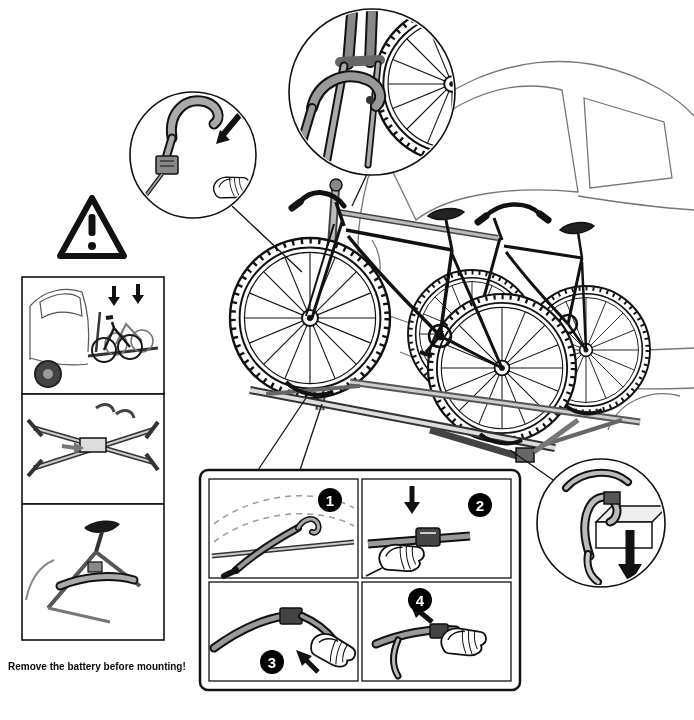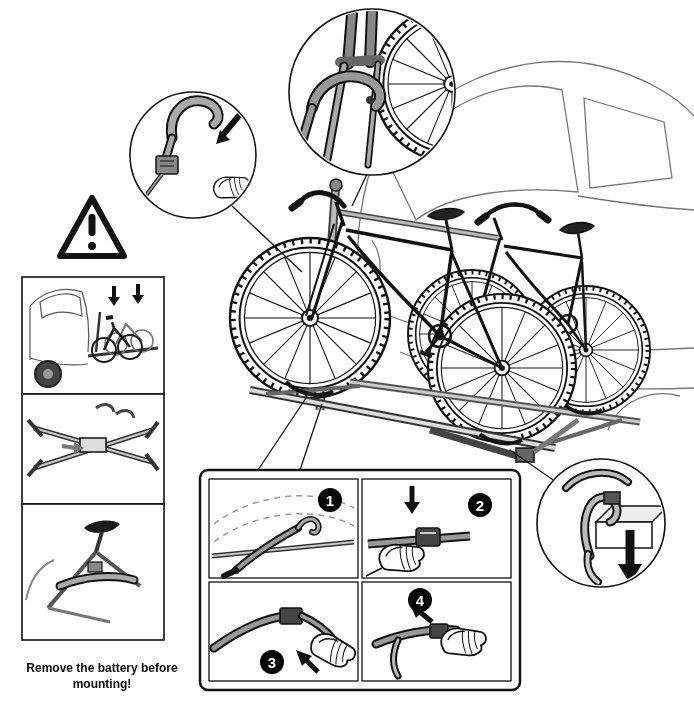--- a/index.html
+++ b/index.html
@@ -9,21 +9,21 @@
     overflow:hidden; font-family:"Liberation Sans", sans-serif;
   }
   #art { position:absolute; left:0; top:0; }
   .badge {
     position:absolute; width:24px; height:24px; border-radius:50%;
     background:#000; color:#fff; display:flex; align-items:center; justify-content:center;
     font-family:"Liberation Sans", sans-serif; font-weight:bold; font-size:15px;
   }
   .note {
     position:absolute; left:8px; top:660px; width:188px;
-    font-weight:bold; font-size:12px; line-height:1.35; color:#0a0a0a;text-align:center;
+    font-weight:bold; font-size:10px; line-height:1.35; color:#0a0a0a;
   }
 </style>
 </head>
 <body>
 
 <div id="page">
 
 <svg id="art" width="694" height="720" viewBox="0 0 694 720" xmlns="http://www.w3.org/2000/svg" xmlns:xlink="http://www.w3.org/1999/xlink">
 
   <defs>

